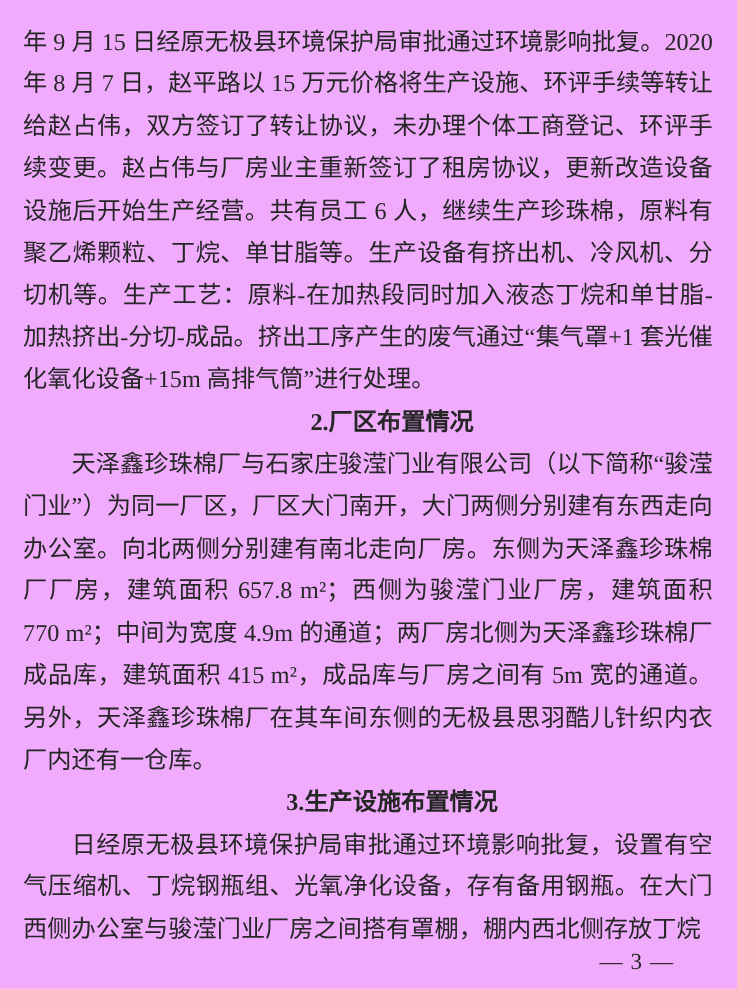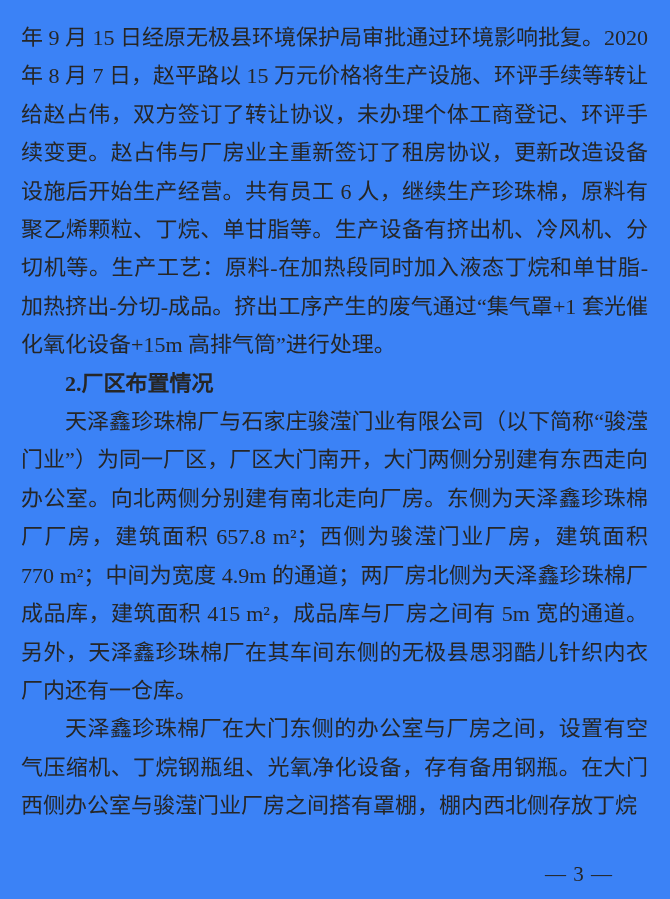--- a/index.html
+++ b/index.html
@@ -7,21 +7,21 @@
     padding: 0;
     background: #ffffff;
   }
   .page {
     position: relative;
     width: 670px;
     height: 899px;
     box-sizing: border-box;
     margin: 0;
     padding: 19px 22px 0 21px;
-    background: #3b82f6;
+    background: #f0abfc;
     color: #262626;
     font-family: "Liberation Serif", "DejaVu Serif", serif;
     font-size: 22px;
     line-height: 38.4px;
     text-align: justify;
     text-justify: inter-ideograph;
     overflow: hidden;
   }
   .para {
     margin: 0;
@@ -29,21 +29,21 @@
     text-indent: 2em;
   }
   .para.no-indent {
     text-indent: 0;
   }
   .heading {
     margin: 0;
     padding: 0;
     font-weight: bold;
     text-indent: 2em;
-    text-align: left;
+    text-align: center;
   }
   .page-number {
     position: absolute;
     top: 860px;
     right: 57px;
     font-size: 21px;
     line-height: 28px;
     letter-spacing: 1px;
     text-align: right;
     color: #262626;
@@ -53,18 +53,19 @@
 <body>
 
 <div class="page">
 
   <p class="para no-indent">年 9 月 15 日经原无极县环境保护局审批通过环境影响批复。2020 年 8 月 7 日，赵平路以 15 万元价格将生产设施、环评手续等转让给赵占伟，双方签订了转让协议，未办理个体工商登记、环评手续变更。赵占伟与厂房业主重新签订了租房协议，更新改造设备设施后开始生产经营。共有员工 6 人，继续生产珍珠棉，原料有聚乙烯颗粒、丁烷、单甘脂等。生产设备有挤出机、冷风机、分切机等。生产工艺：原料-在加热段同时加入液态丁烷和单甘脂-加热挤出-分切-成品。挤出工序产生的废气通过“集气罩+1 套光催化氧化设备+15m 高排气筒”进行处理。</p>
 
   <p class="heading">2.厂区布置情况</p>
 
   <p class="para">天泽鑫珍珠棉厂与石家庄骏滢门业有限公司（以下简称“骏滢门业”）为同一厂区，厂区大门南开，大门两侧分别建有东西走向办公室。向北两侧分别建有南北走向厂房。东侧为天泽鑫珍珠棉厂厂房，建筑面积 657.8 m²；西侧为骏滢门业厂房，建筑面积 770 m²；中间为宽度 4.9m 的通道；两厂房北侧为天泽鑫珍珠棉厂成品库，建筑面积 415 m²，成品库与厂房之间有 5m 宽的通道。另外，天泽鑫珍珠棉厂在其车间东侧的无极县思羽酷儿针织内衣厂内还有一仓库。</p>
 
+  <p class="heading">3.生产设施布置情况</p>
 
-  <p class="para">天泽鑫珍珠棉厂在大门东侧的办公室与厂房之间，设置有空气压缩机、丁烷钢瓶组、光氧净化设备，存有备用钢瓶。在大门西侧办公室与骏滢门业厂房之间搭有罩棚，棚内西北侧存放丁烷</p>
+  <p class="para">日经原无极县环境保护局审批通过环境影响批复，设置有空气压缩机、丁烷钢瓶组、光氧净化设备，存有备用钢瓶。在大门西侧办公室与骏滢门业厂房之间搭有罩棚，棚内西北侧存放丁烷</p>
 
   <div class="page-number">— 3 —</div>
 
 </div>
 
 </body></html>

